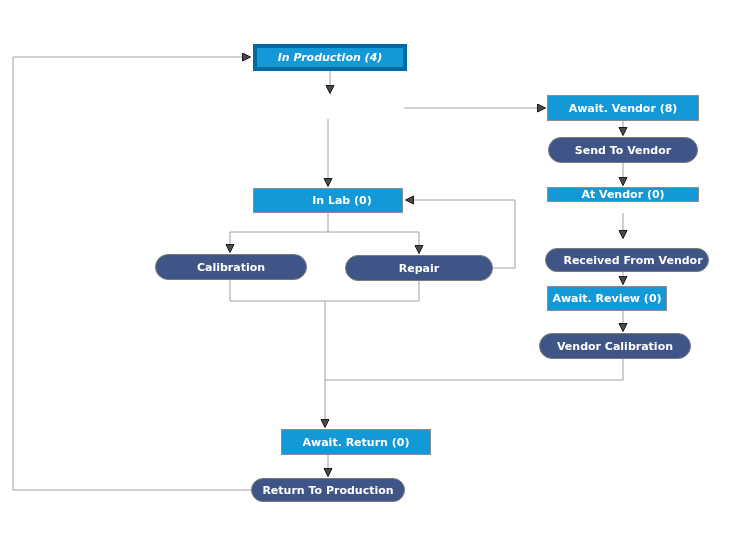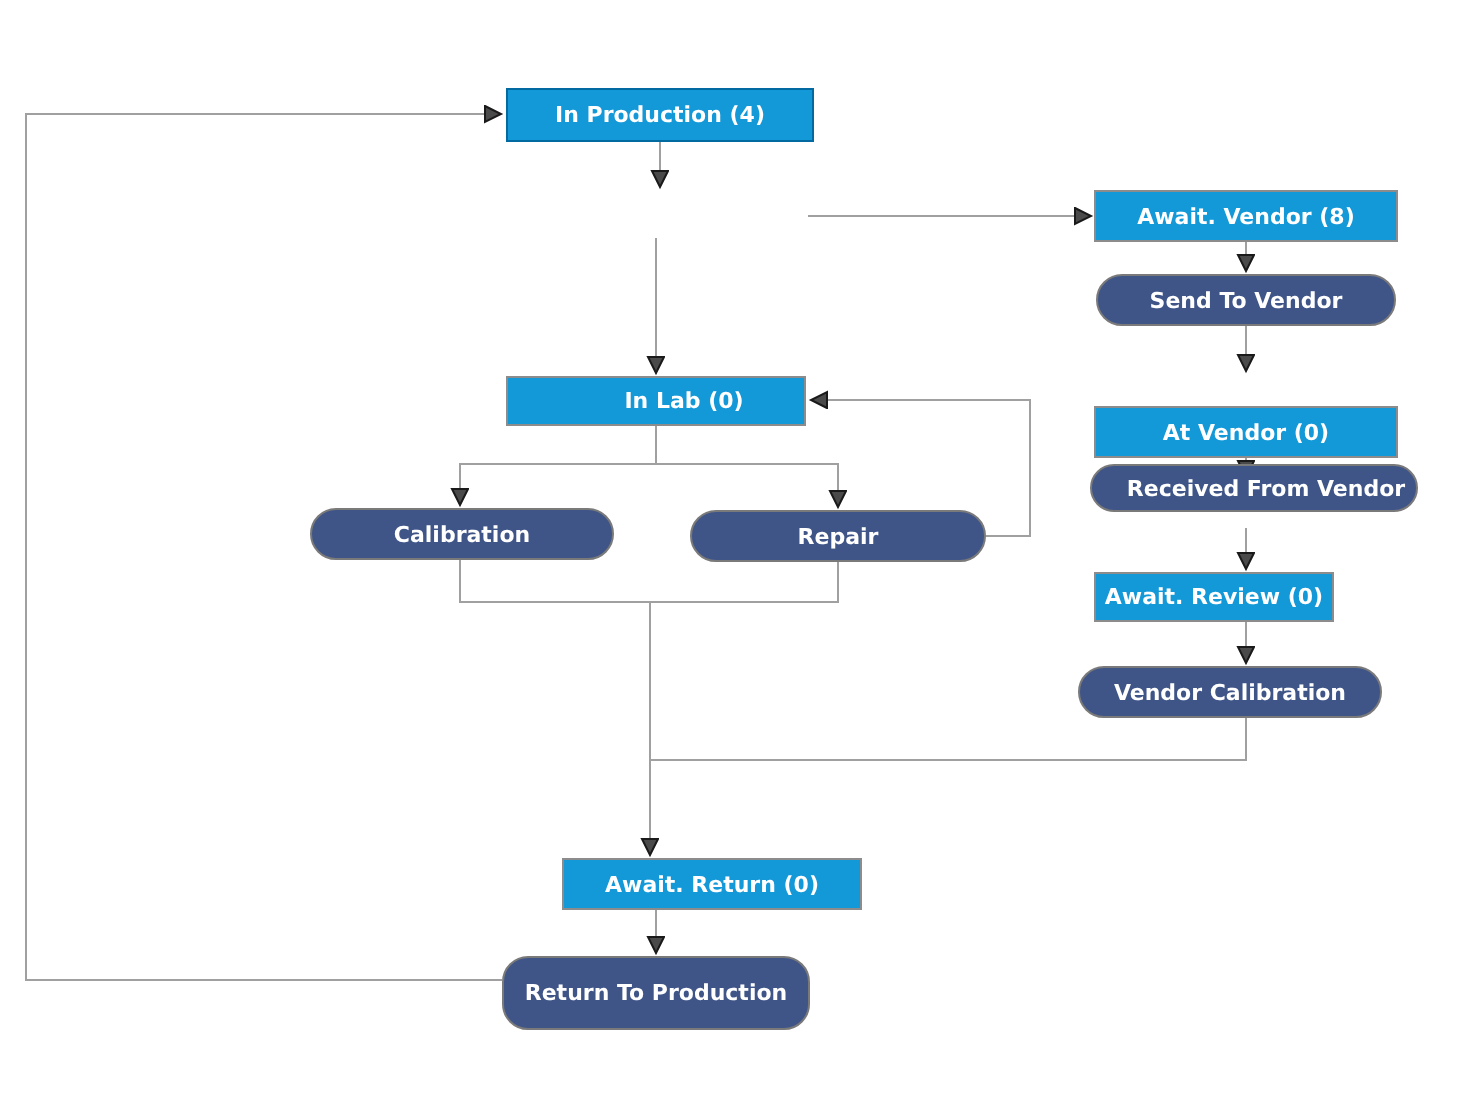--- a/index.html
+++ b/index.html
@@ -31,21 +31,22 @@
     font-weight: bold;
     white-space: nowrap;
     cursor: pointer;
     text-align: center;
   }
   .status {
     background: #1398d8;
     border: 1px solid #8c8c8c;
   }
   .status.selected {
-    border: 1px solid #0369a1;
+    border: 4px solid #0369a1;
+    font-style: italic;
   }
   .action {
     background: #3f5588;
     border: 1px solid #7a7a7a;
     border-radius: 13px;
   }
 </style>
 </head>
 <body>
 
@@ -93,29 +94,29 @@
 
   <div class="node status selected" style="left:253px; top:44px; width:154px; height:27px;">In Production (4)</div>
 
 
   <div class="node status" style="left:547px; top:95px; width:152px; height:26px;">Await. Vendor (8)</div>
 
   <div class="node action" style="left:548px; top:137px; width:150px; height:26px;">Send To Vendor</div>
 
   <div class="node status" style="left:253px; top:188px; width:150px; height:25px;padding-left:28px;">In Lab (0)</div>
 
-  <div class="node status" style="left:547px; top:203px; width:152px; height:26px;">At Vendor (0)</div>
+  <div class="node status" style="left:547px; top:187px; width:152px; height:15px;">At Vendor (0)</div>
 
   <div class="node action" style="left:345px; top:255px; width:148px; height:26px;">Repair</div>
 
   <div class="node action" style="left:155px; top:254px; width:152px; height:26px;">Calibration</div>
 
-  <div class="node action" style="left:545px; top:232px; width:164px; height:24px;padding-left:12px;">Received From Vendor</div>
+  <div class="node action" style="left:545px; top:248px; width:164px; height:24px;padding-left:12px;">Received From Vendor</div>
 
   <div class="node status" style="left:547px; top:286px; width:120px; height:25px;">Await. Review (0)</div>
 
   <div class="node action" style="left:539px; top:333px; width:152px; height:26px;">Vendor Calibration</div>
 
   <div class="node status" style="left:253px; top:429px; width:150px; height:26px;margin-left:28px;">Await. Return (0)</div>
 
-  <div class="node action" style="left:251px; top:478px; width:154px; height:37px;">Return To Production</div>
+  <div class="node action" style="left:251px; top:478px; width:154px; height:24px;">Return To Production</div>
 
 </div>
 
 </body></html>

